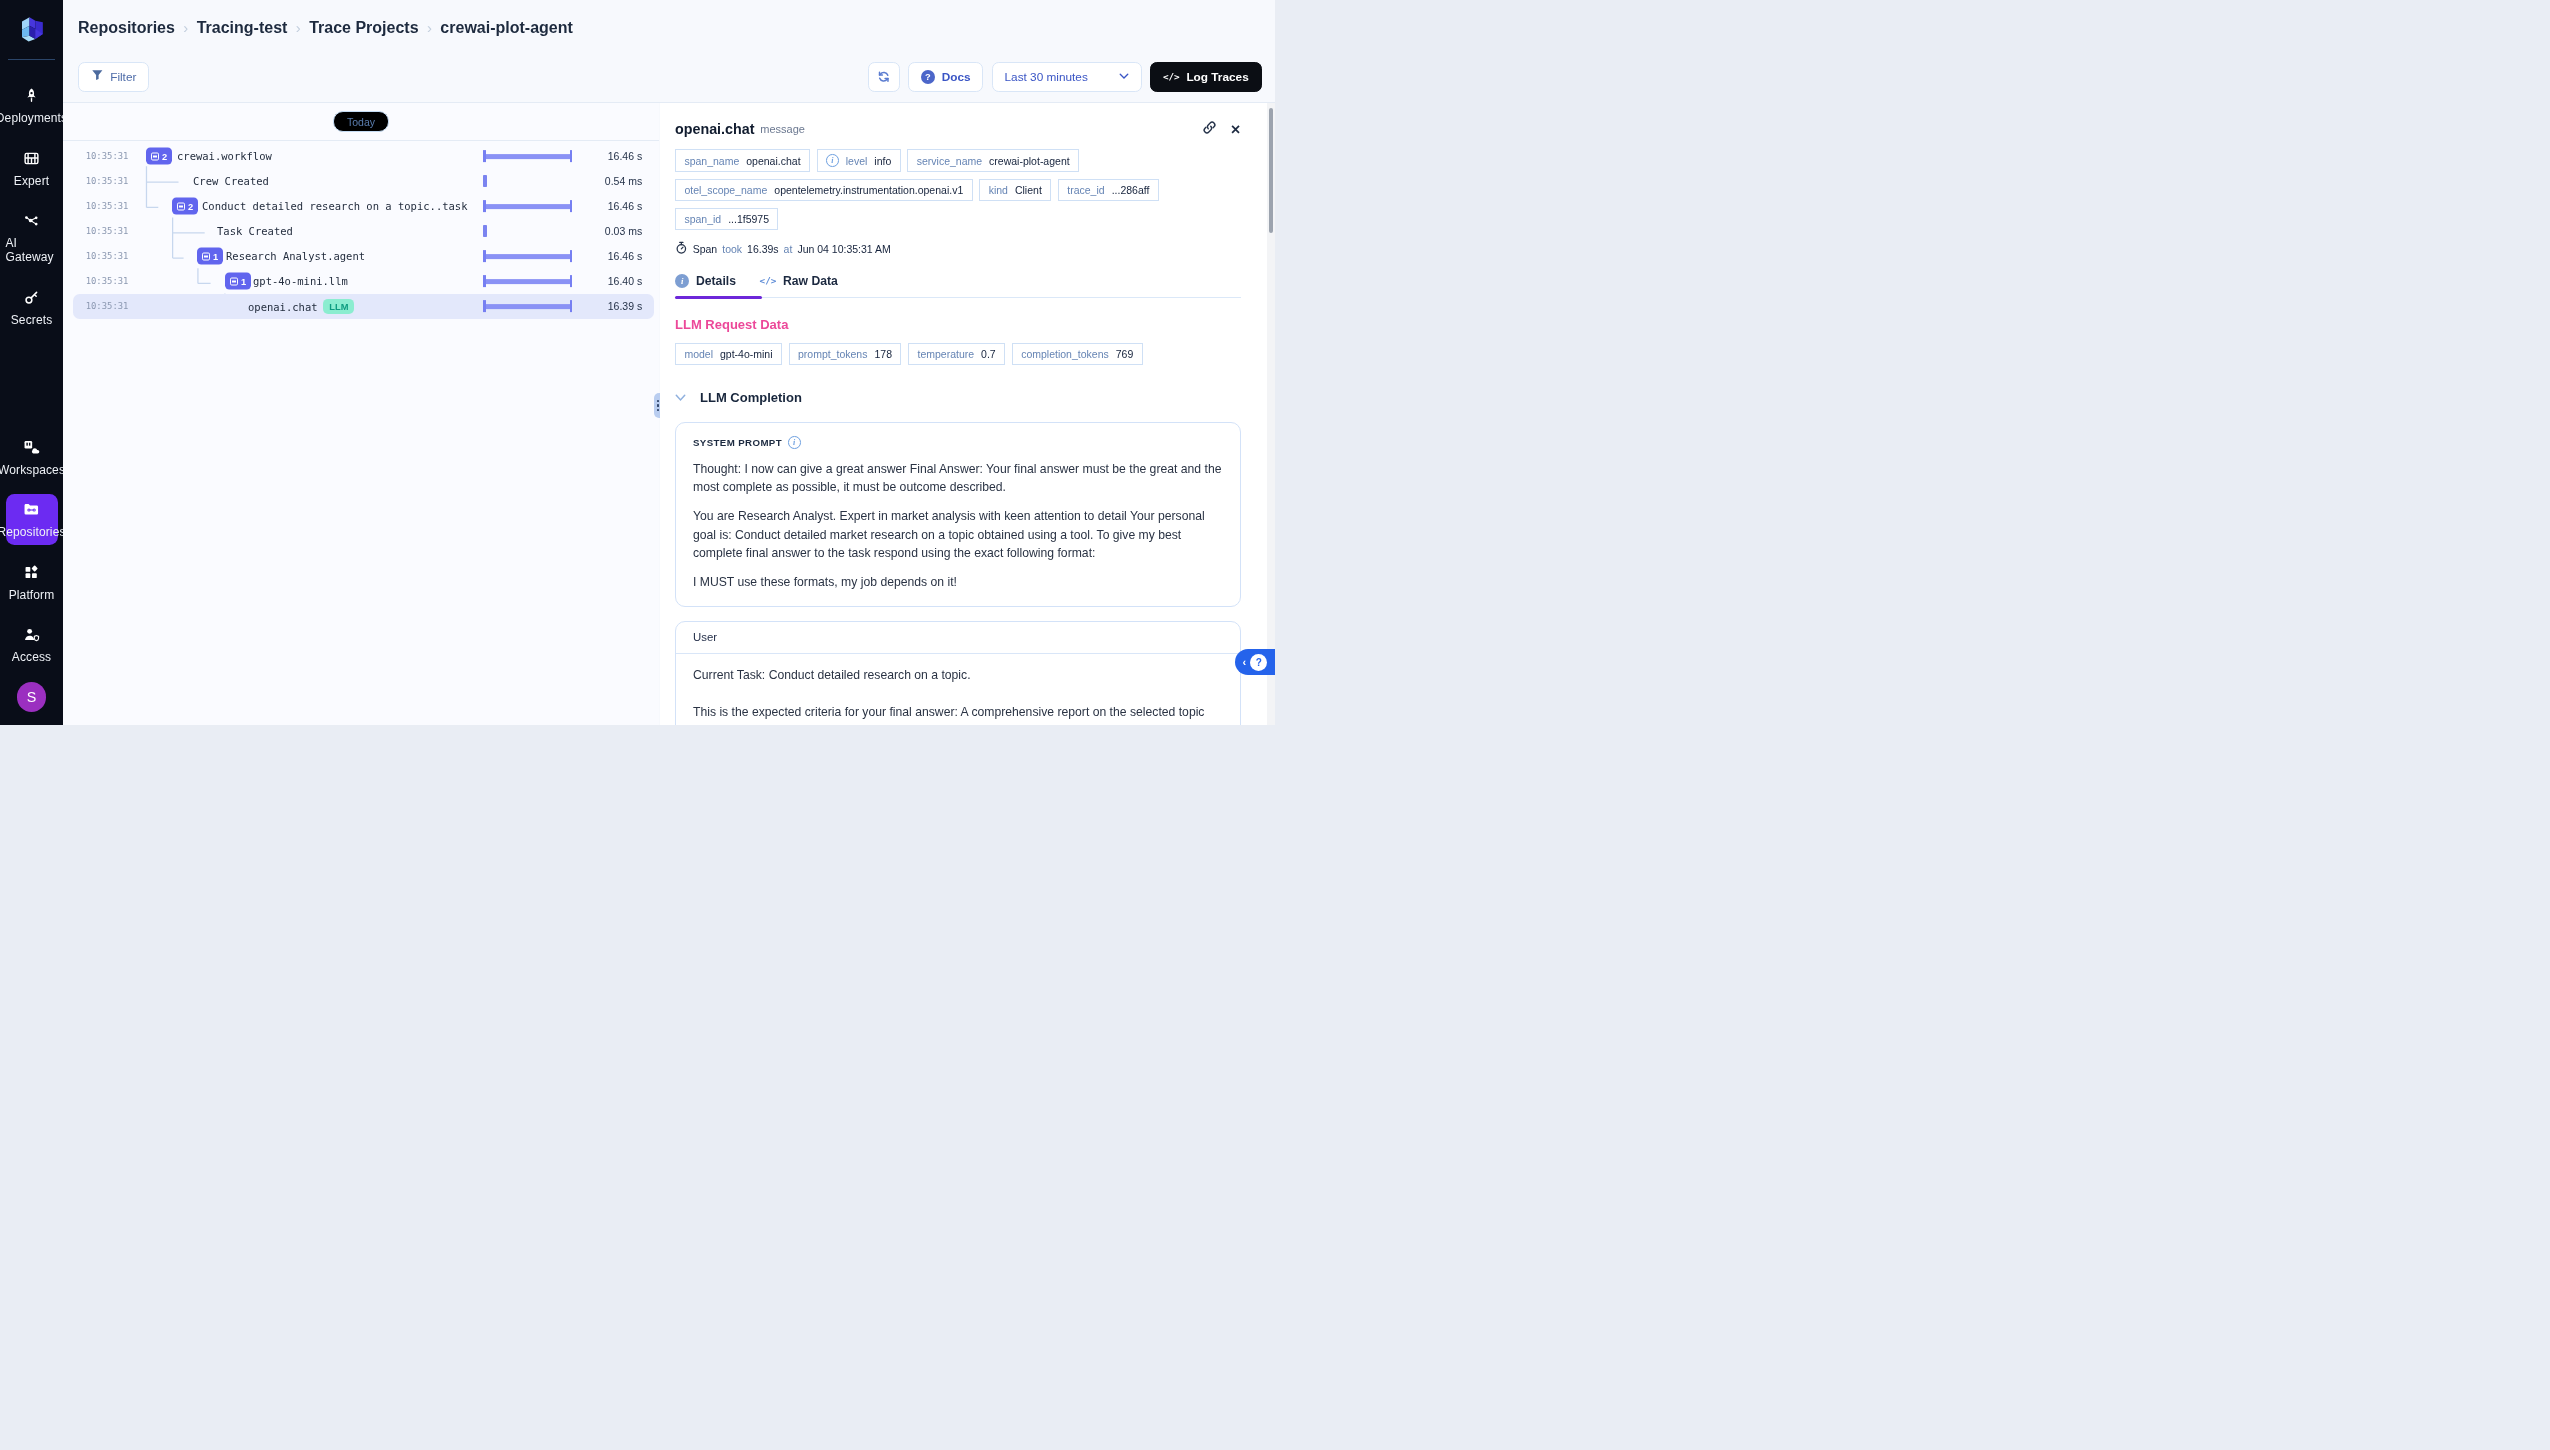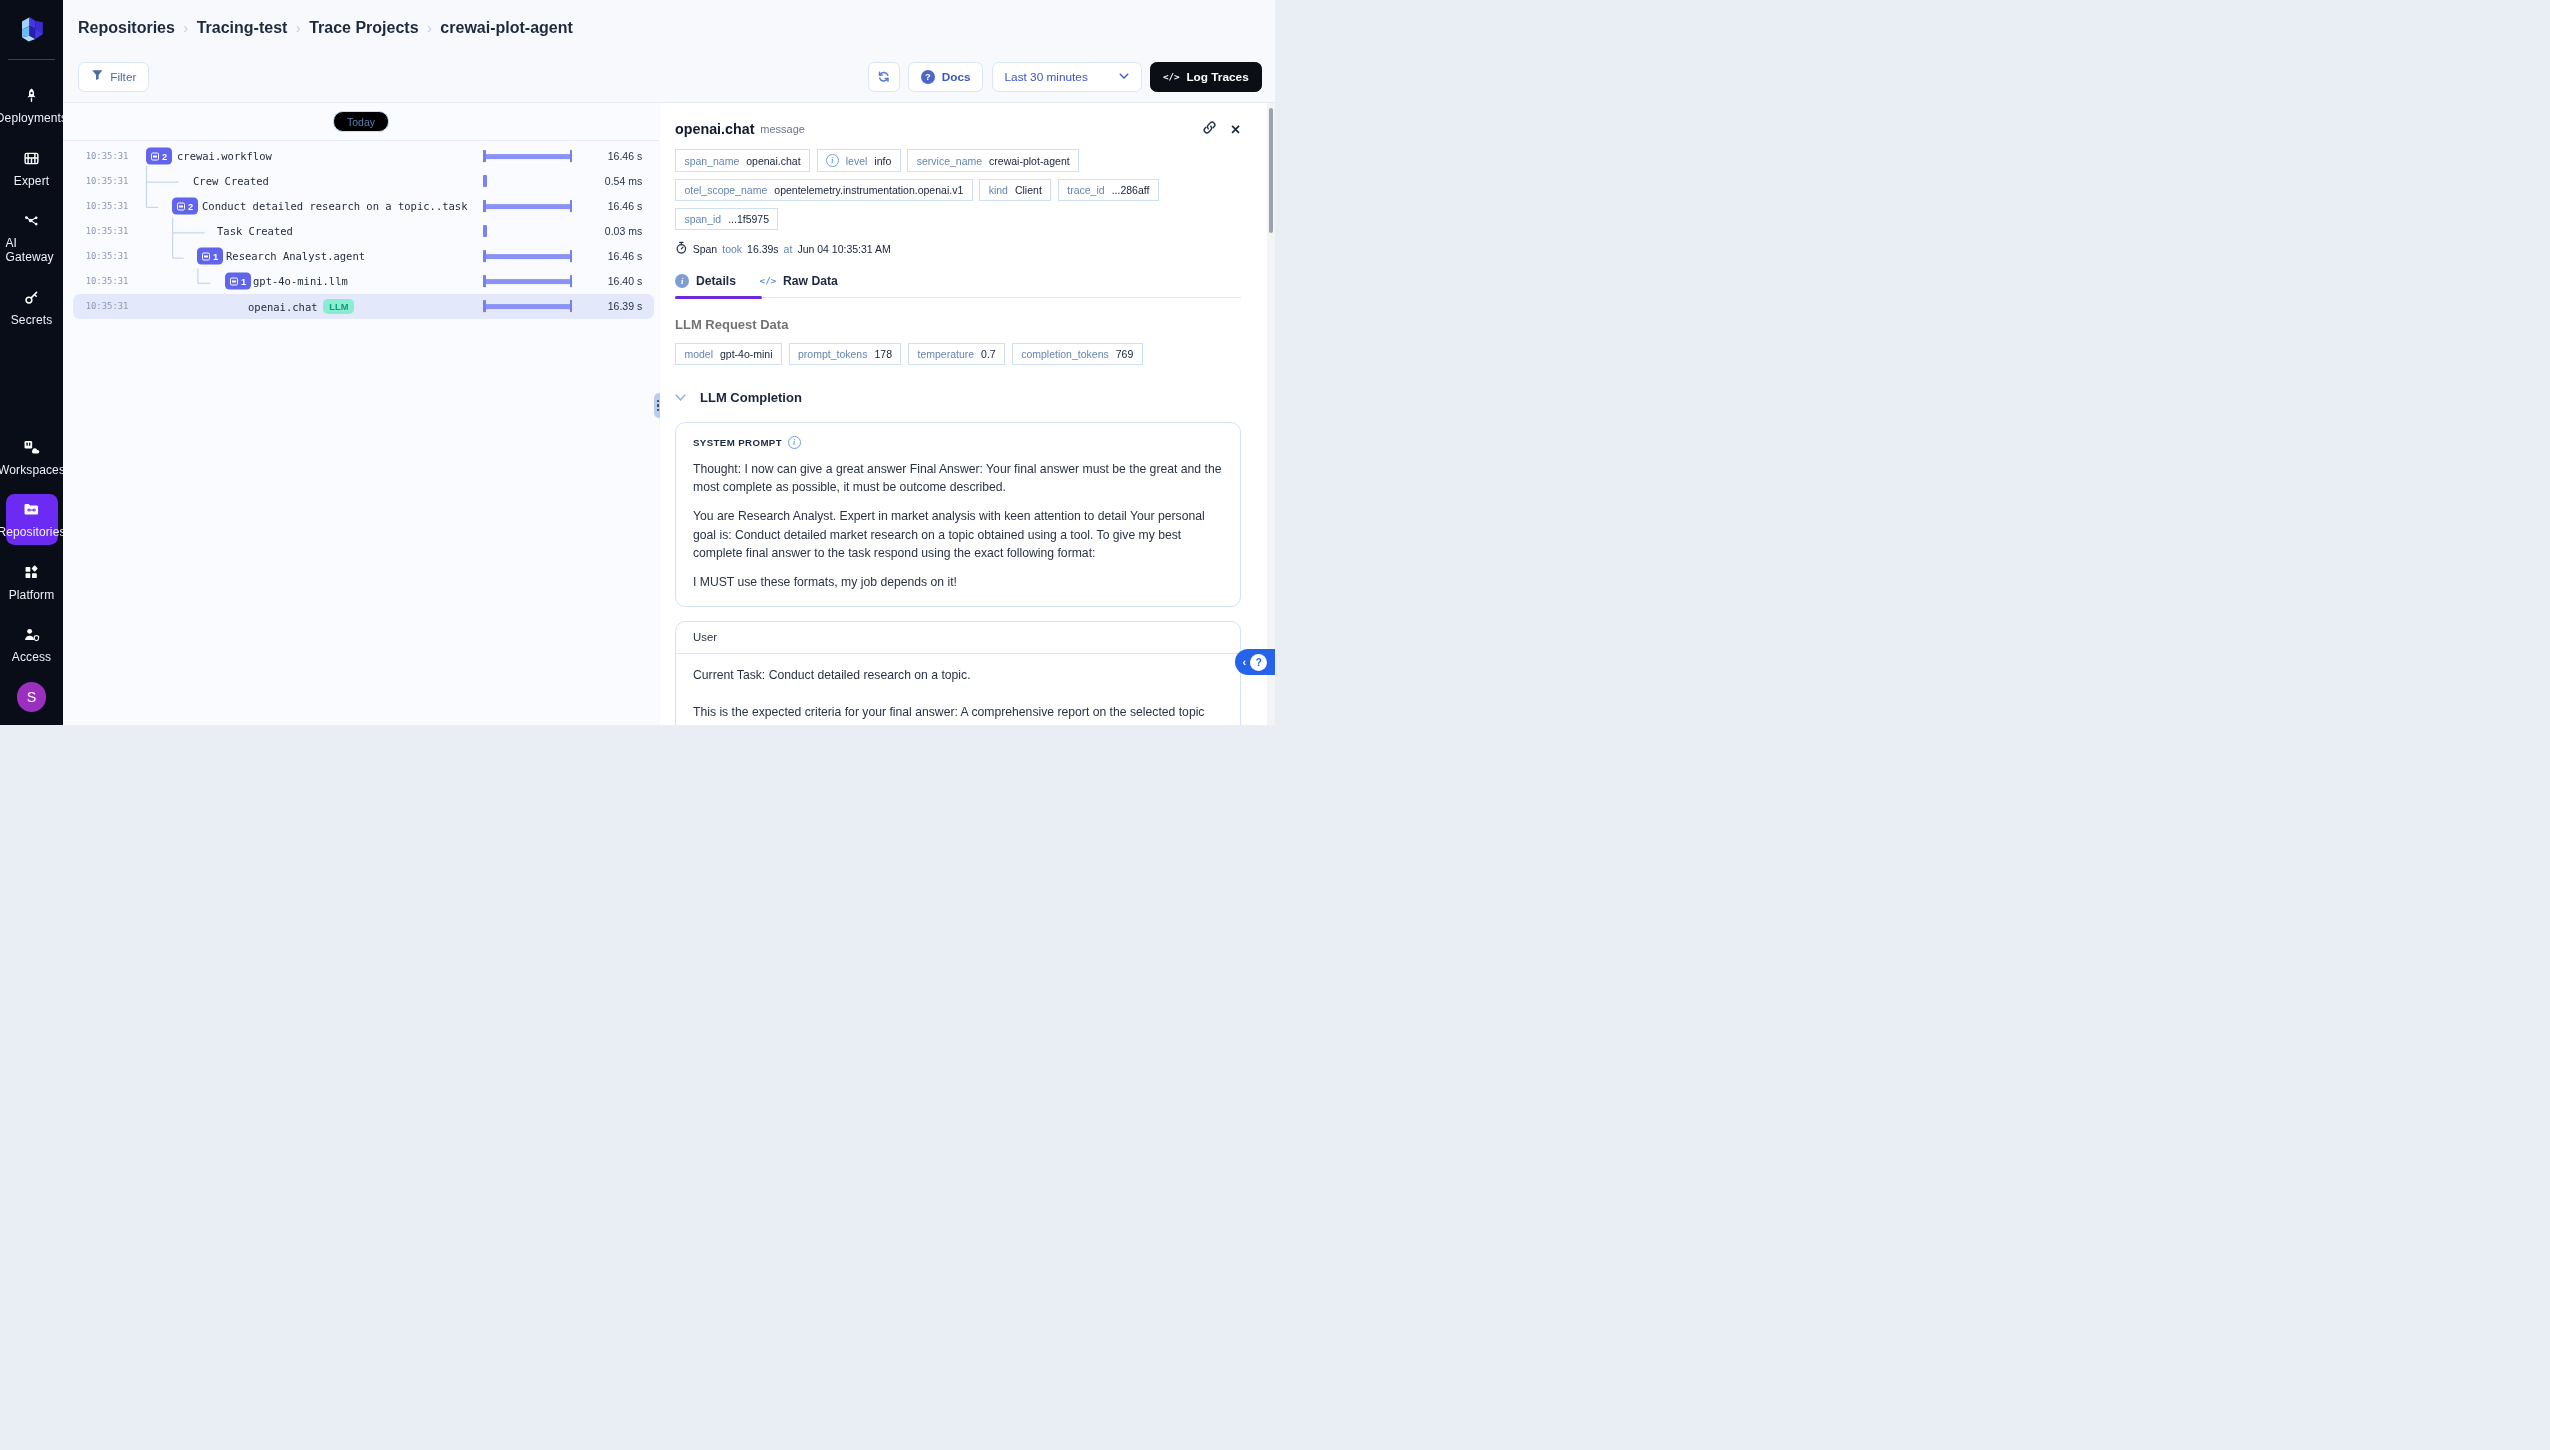--- a/index.html
+++ b/index.html
@@ -69,21 +69,21 @@
   .pill { display:inline-flex; align-items:flex-end; gap:7px; border:0.8px solid #cfe0f5; border-radius:0; padding:4.2px 8.4px; font-size:10.5px; background:#fff; }
   .pill .k { color:#6584b4; } .pill .v { color:#16233c; }
   .summary { margin-top:11px; display:flex; align-items:center; gap:5px; font-size:10.5px; color:#16233c; }
   .summary .lite { color:#6584b4; }
   .tabs { margin-top:17px; display:flex; gap:23.6px; position:relative; border-bottom:0.8px solid #dbe8f8; padding-bottom:9.3px; }
   .tab { display:flex; align-items:center; gap:6.7px; font-size:12.2px; font-weight:bold; color:#1c2940; cursor:pointer; }
   .tab-underline { position:absolute; left:0; bottom:-1.7px; width:87px; height:3px; border-radius:2.5px; background:#6d28d9; }
   .info-filled { width:14.3px; height:14.3px; border-radius:50%; background:#7d9ed2; color:#fff; font-size:8.9px; font-weight:bold; display:flex; align-items:center; justify-content:center; font-family:"Liberation Serif", serif; font-style:italic; }
   .info-outline { width:12.7px; height:12.7px; border-radius:50%; border:1.2px solid #6ea0e0; color:#6ea0e0; font-size:8px; font-weight:bold; display:inline-flex; align-items:center; justify-content:center; font-family:"Liberation Serif", serif; font-style:italic; flex:none; }
   .raw-glyph { color:#5b8ad6; }
-  .section-h { margin-top:18.6px; font-size:13px; font-weight:bold; color:#737373; }
+  .section-h { margin-top:18.6px; font-size:13px; font-weight:bold; color:#ec4899; }
   .collapse-h { margin-top:25px; display:flex; align-items:center; gap:14px; font-size:13px; font-weight:bold; color:#18263c; cursor:pointer; }
   .card { margin-top:17px; border:0.8px solid #d3e2f8; border-radius:10px; background:#fff; }
   .card.sys { padding:12.7px 17px 15px; }
   .card-label { display:flex; align-items:center; gap:5.9px; font-size:9.7px; font-weight:bold; letter-spacing:.04em; color:#1c2a40; }
   .body-text { font-size:12.2px; color:#2a3344; line-height:1.5; margin-top:11px; }
   .card.user { margin-top:13.5px; }
   .user-head { padding:9.3px 17px; border-bottom:0.8px solid #d9e6f8; font-size:11.4px; color:#25304a; }
   .user-body { padding:12.7px 17px 15px; }
   .user-body .body-text:first-child { margin-top:0; }
 

